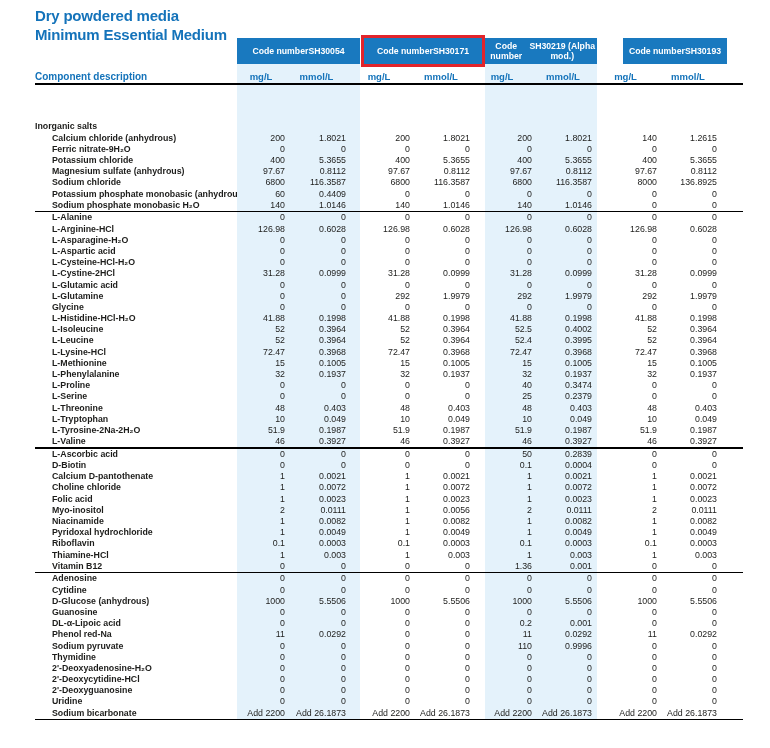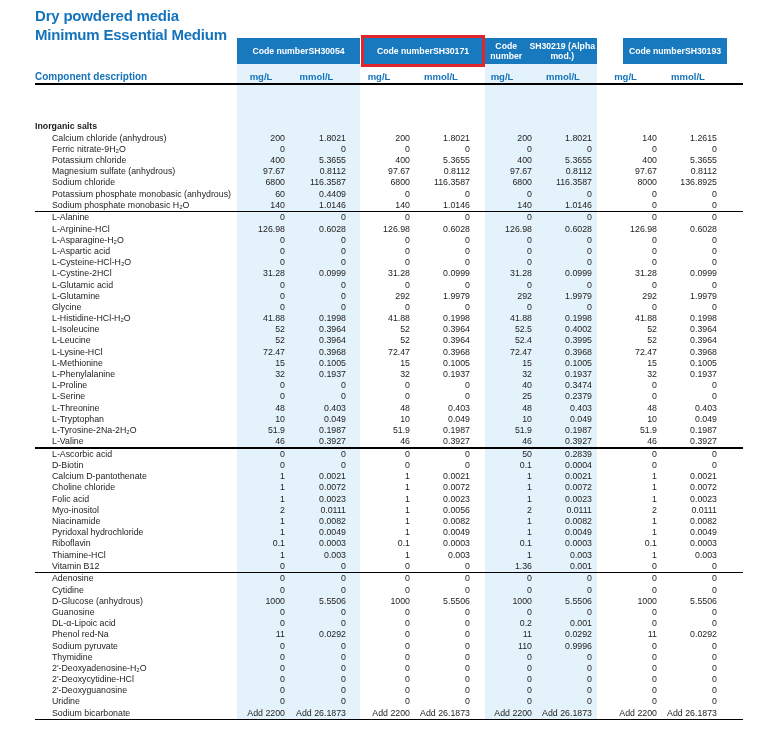--- a/index.html
+++ b/index.html
@@ -28,21 +28,21 @@
     font-weight:bold;font-size:8.7px;line-height:10.5px;text-align:center;
   }
   .colbox.highlighted{outline:3px solid var(--accent-red);}
   .grid{display:grid;grid-template-columns:202px 50px 61px 64px 60px 62px 60px 65px 60px;}
   .subhead{height:19px;align-items:end;position:relative;z-index:1;padding-bottom:1px;box-sizing:border-box;}
   .comp-desc{font-size:10px;font-weight:bold;color:var(--title-blue);}
   .unit{font-size:9.5px;font-weight:bold;color:var(--title-blue);text-align:center;padding-right:2px;}
   .head-rule{height:2px;background:var(--rule);position:relative;z-index:1;}
   .sect-rule{height:1.5px;background:var(--rule);position:relative;z-index:1;}
   .row{height:11.2px;align-items:center;position:relative;z-index:1;font-size:8.8px;line-height:11.2px;}
-  .row .comp{padding-left:17px;white-space:nowrap;overflow:hidden;}
+  .row .comp{padding-left:17px;white-space:nowrap;overflow:hidden;font-weight:bold;}
   .row .val{text-align:right;padding-right:2px;white-space:nowrap;}
   .section-head{font-weight:bold;height:11.6px;margin-top:36px;}
   .section-head .name{grid-column:1 / -1;white-space:nowrap;}
 </style>
 </head>
 <body>
 
 <div class="page">
 
   <div class="titles">

